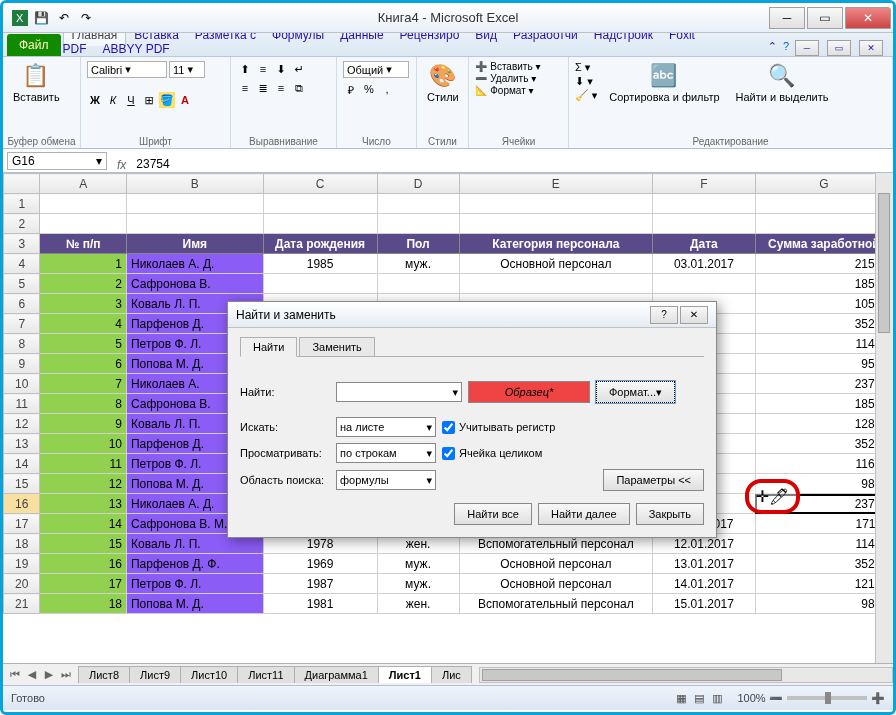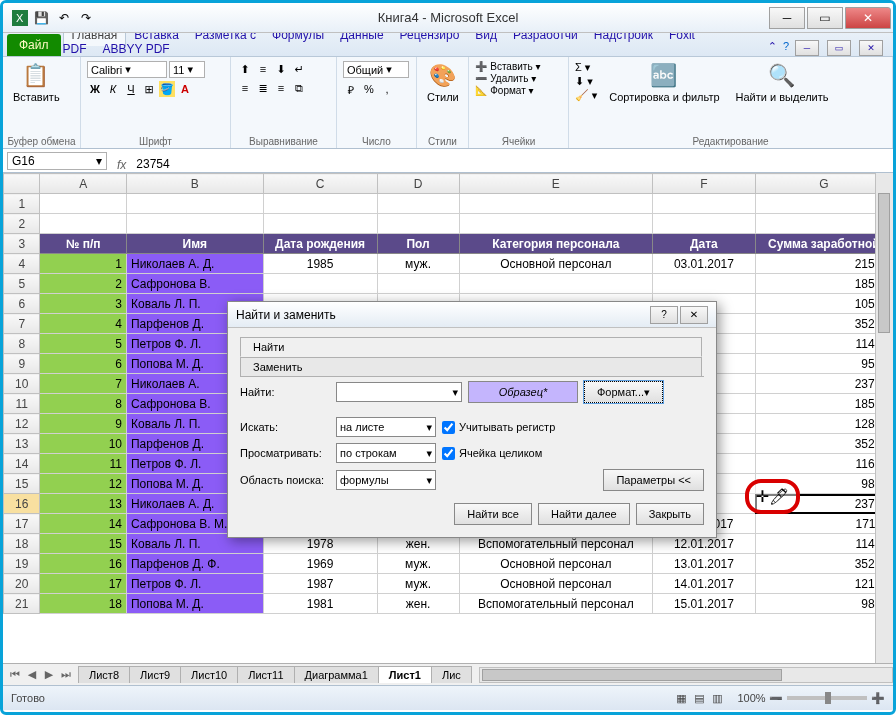--- a/index.html
+++ b/index.html
@@ -66,30 +66,30 @@
 .statusbar { height: 22px; background: linear-gradient(#eef4fa,#dce6f2); border-top: 1px solid #b0c0d0; display: flex; align-items: center; font-size: 11px; padding: 12px 8px; color: #444; }
 .views { margin-left: auto; display: flex; gap: 2px; }
 .zoom { margin-left: 12px; display: flex; align-items: center; gap: 4px; }
 
 
 .dialog { position: absolute; left: 224px; top: 298px; width: 490px; background: #f0f0f0; border: 1px solid #888; box-shadow: 3px 3px 12px rgba(0,0,0,0.4); font-size: 11px; }
 .dlg-title { height: 26px; background: linear-gradient(#fff,#e4ecf4); display: flex; align-items: center; padding: 0 8px; border-bottom: 1px solid #c0c0c0; }
 .dlg-title-text { flex: 1; font-size: 12px; }
 .dlg-winbtn { width: 28px; height: 18px; border: 1px solid #a0a0a0; background: linear-gradient(#f8f8f8,#e0e0e0); margin-left: 2px; display: flex; align-items: center; justify-content: center; font-size: 10px; }
 .dlg-body { padding: 8px 12px 12px; }
-.dlg-tabs { display: flex; border-bottom: 1px solid #b0b0b0; margin-bottom: 4px; flex-direction: column; }
+.dlg-tabs { display: flex; border-bottom: 1px solid #b0b0b0; margin-bottom: 24px; }
 .dlg-tab { padding: 3px 12px; border: 1px solid #b0b0b0; background: #e8e8e8; margin-right: 2px; position: relative; top: 1px; }
 .dlg-tab.active { background: #f0f0f0; border-bottom: 1px solid #f0f0f0; }
 .dlg-row { display: flex; align-items: center; margin-bottom: 6px; gap: 6px; }
 .dlg-label { width: 90px; }
 .dlg-input { border: 1px solid #888; background: #fff; height: 20px; padding: 0 3px; display: flex; align-items: center; justify-content: space-between; }
 .dlg-drop { width: 100px; }
 .dlg-btn { border: 1px solid #888; background: linear-gradient(#f8f8f8,#e0e0e0); padding: 2px 12px; height: 22px; display: inline-flex; align-items: center; }
 .dlg-btn.focus { border: 1px dotted #000; outline: 1px solid #60a0e0; }
-.sample-box { border: 1px solid #888; background: #c4b5fd; width: 110px; height: 22px; display: flex; align-items: center; justify-content: center; font-style: italic; }
+.sample-box { border: 1px solid #888; background: #ef4444; width: 122px; height: 22px; display: flex; align-items: center; justify-content: center; font-style: italic; }
 .chk { display: flex; align-items: center; gap: 4px; }
 .chk input { width: 13px; height: 13px; }
 .dlg-actions { display: flex; justify-content: flex-end; gap: 6px; margin-top: 12px; }
 
 
 .callout { position: absolute; left: 742px; top: 476px; width: 55px; height: 35px; border: 4px solid #d90000; border-radius: 16px; display: flex; align-items: center; justify-content: center; background: rgba(255,255,255,0.5); }
 .callout-inner { font-size: 16px; }
 
 .vscroll { position: absolute; right: 0; top: 0; width: 18px; height: 100%; background: #e8e8e8; border-left: 1px solid #c0c0c0; }
 .vscroll-thumb { position: absolute; top: 20px; left: 2px; width: 12px; height: 140px; background: #c8c8c8; border: 1px solid #a0a0a0; }
@@ -135,21 +135,21 @@
   <div class="rgroup" style="width:78px">
     <div class="rgroup-body">
       <div class="big-btn">
         <span class="ic">📋</span>
         <span>Вставить</span>
       </div>
     </div>
     <div class="rgroup-label">Буфер обмена</div>
   </div>
   <div class="rgroup" style="width:150px">
-    <div class="rgroup-body" style="flex-direction:column;gap:3px">
+    <div class="rgroup-body" style="flex-direction:column;gap:14px">
       <div class="small-row">
         <div class="combo" style="width:80px">
             <span>Calibri</span>
             <span>▾</span>
           </div>
         <div class="combo" style="width:36px">
             <span>11</span>
             <span>▾</span>
           </div>
       </div>

